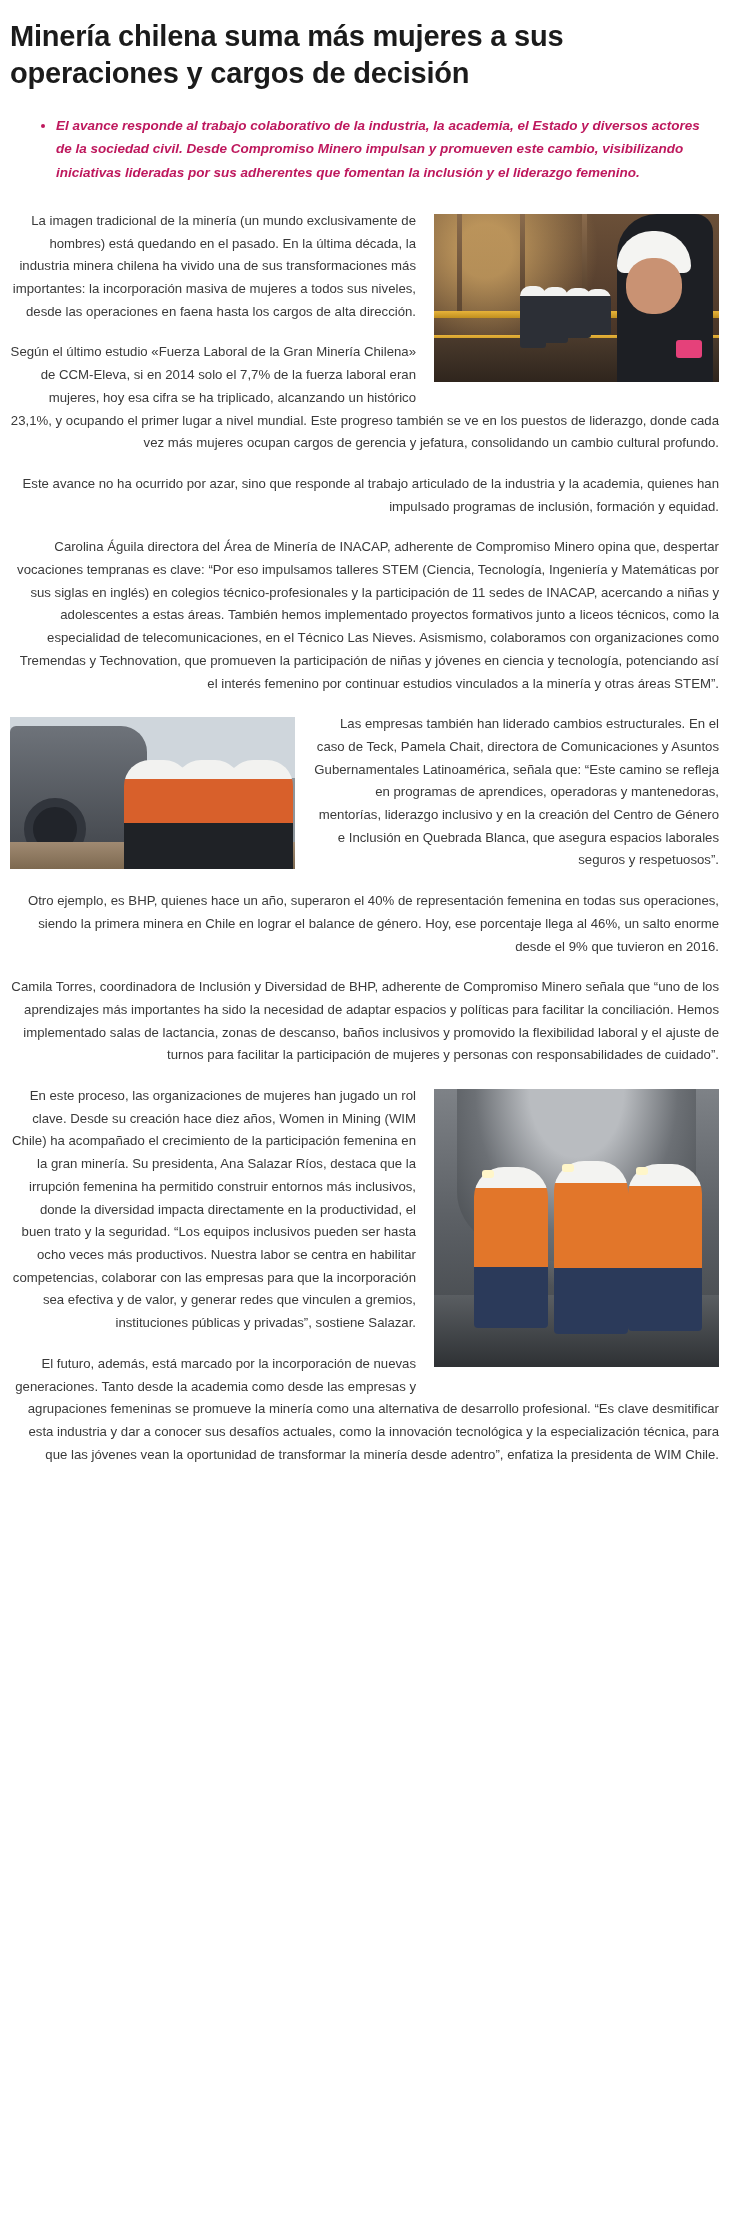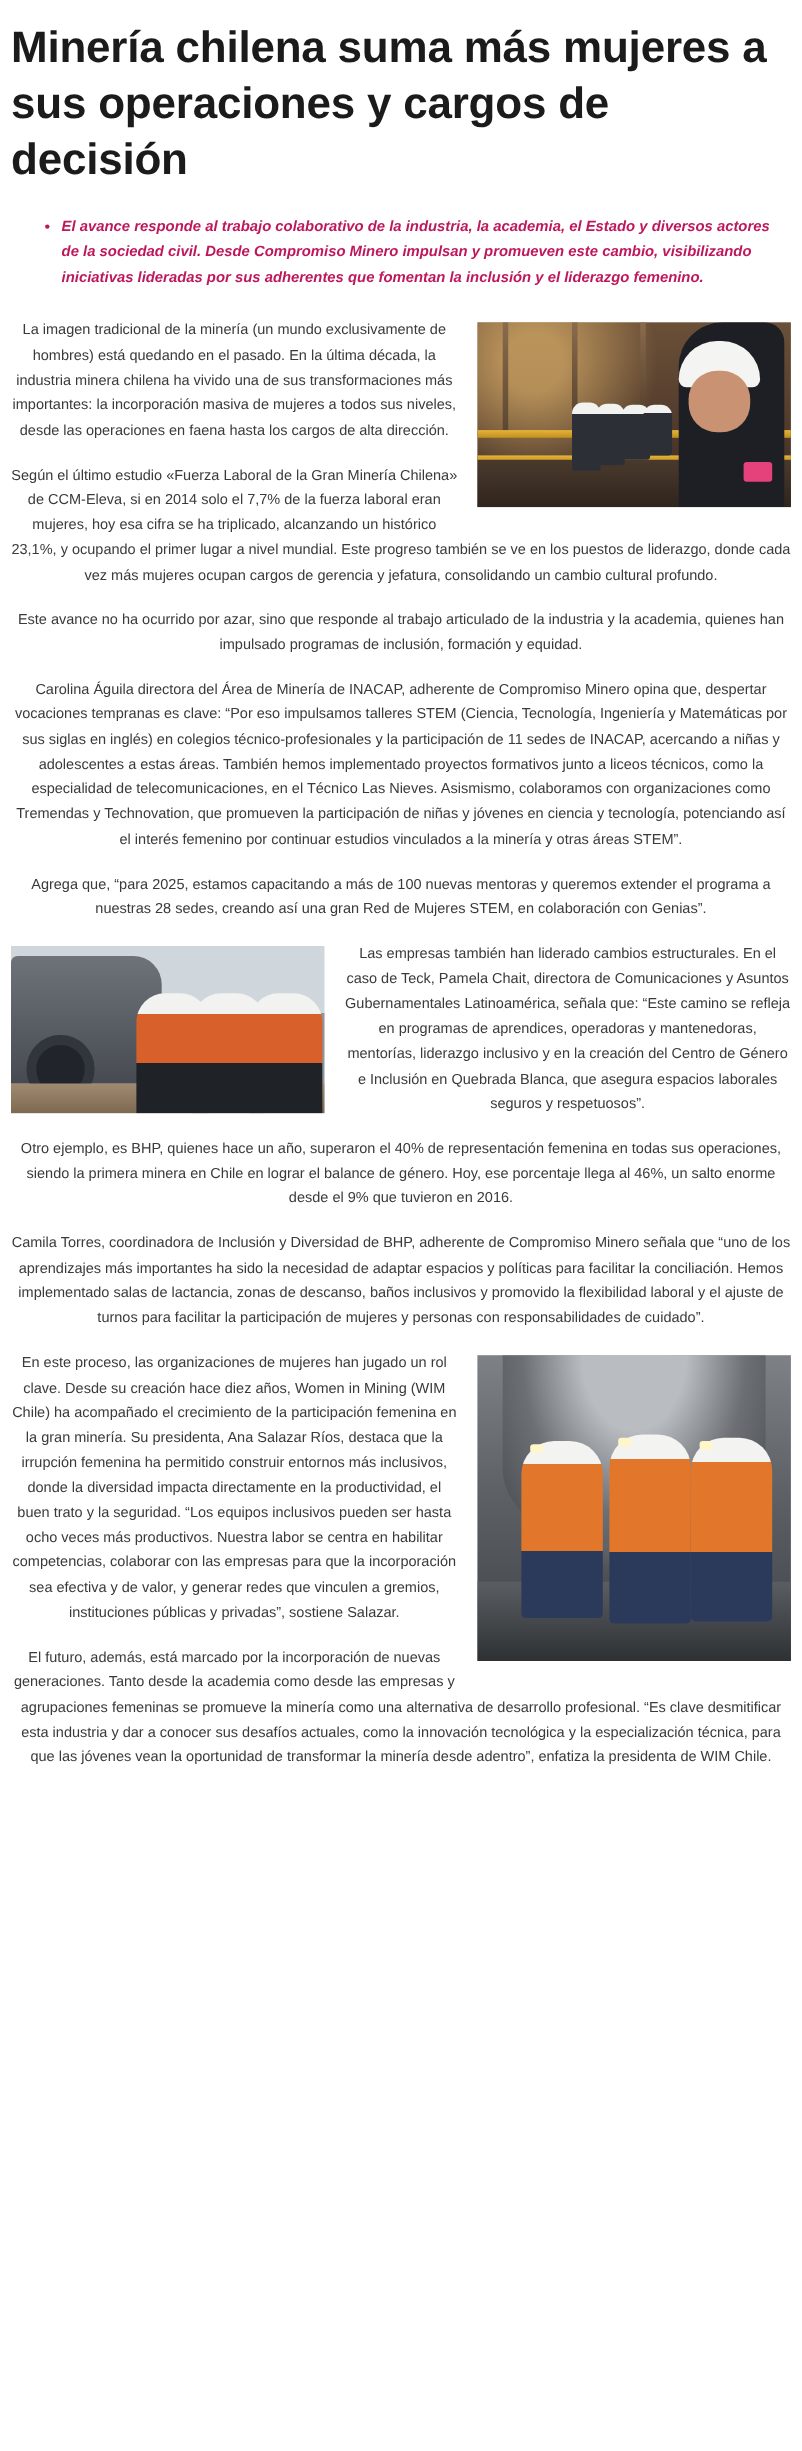--- a/index.html
+++ b/index.html
@@ -11,21 +11,21 @@
   body {
     width: 729px;
     font-family: "Liberation Sans", sans-serif;
     color: #3a3a3a;
   }
   .page {
     width: 729px;
     padding: 18px 10px 30px 10px;
   }
   h1.article-title {
-    font-size: 40px;
+    font-size: 29px;
     line-height: 1.28;
     font-weight: bold;
     color: #1b1b1b;
     margin: 0 0 22px 0;
     letter-spacing: -0.2px;
   }
   ul.lede-list {
     margin: 0 0 26px 0;
     padding-left: 46px;
   }
@@ -34,21 +34,21 @@
     line-height: 1.72;
     font-weight: bold;
     font-style: italic;
     color: #be185d;
   }
   p.body-par {
     font-size: 13.2px;
     line-height: 1.72;
     margin: 0 0 18px 0;
     color: #3a3a3a;
-    text-align: center;
+    text-align: right;
   }
   .clearfix::after { content: ""; display: table; clear: both; }
 
   
   .img-right {
     float: right;
     width: 285px;
     height: 168px;
     margin: 4px 0 10px 18px;
     overflow: hidden;
@@ -202,21 +202,20 @@
       <span class="foreground-person"></span>
       <span class="fp-helmet"></span>
       <span class="fp-face"></span>
       <span class="fp-badge"></span>
     </figure>
 
     <p class="body-par">La imagen tradicional de la minería (un mundo exclusivamente de hombres) está quedando en el pasado. En la última década, la industria minera chilena ha vivido una de sus transformaciones más importantes: la incorporación masiva de mujeres a todos sus niveles, desde las operaciones en faena hasta los cargos de alta dirección.</p>
     <p class="body-par">Según el último estudio «Fuerza Laboral de la Gran Minería Chilena» de CCM-Eleva, si en 2014 solo el 7,7% de la fuerza laboral eran mujeres, hoy esa cifra se ha triplicado, alcanzando un histórico 23,1%, y ocupando el primer lugar a nivel mundial. Este progreso también se ve en los puestos de liderazgo, donde cada vez más mujeres ocupan cargos de gerencia y jefatura, consolidando un cambio cultural profundo.</p>
     <p class="body-par">Este avance no ha ocurrido por azar, sino que responde al trabajo articulado de la industria y la academia, quienes han impulsado programas de inclusión, formación y equidad.</p>
     <p class="body-par">Carolina Águila directora del Área de Minería de INACAP, adherente de Compromiso Minero opina que, despertar vocaciones tempranas es clave: “Por eso impulsamos talleres STEM (Ciencia, Tecnología, Ingeniería y Matemáticas por sus siglas en inglés) en colegios técnico-profesionales y la participación de 11 sedes de INACAP, acercando a niñas y adolescentes a estas áreas. También hemos implementado proyectos formativos junto a liceos técnicos, como la especialidad de telecomunicaciones, en el Técnico Las Nieves. Asismismo, colaboramos con organizaciones como Tremendas y Technovation, que promueven la participación de niñas y jóvenes en ciencia y tecnología, potenciando así el interés femenino por continuar estudios vinculados a la minería y otras áreas STEM”.</p>
-    <p class="body-par">Agrega que, “para 2025, estamos capacitando a más de 100 nuevas mentoras y queremos extender el programa a nuestras 28 sedes, creando así una gran Red de Mujeres STEM, en colaboración con Genias”.</p>
 
     <figure class="img-left photo2">
       <span class="truck"></span>
       <span class="wheel"></span>
       <span class="ground"></span>
       <span class="person p1"></span>
       <span class="person p2"></span>
       <span class="person p3"></span>
     </figure>
 

